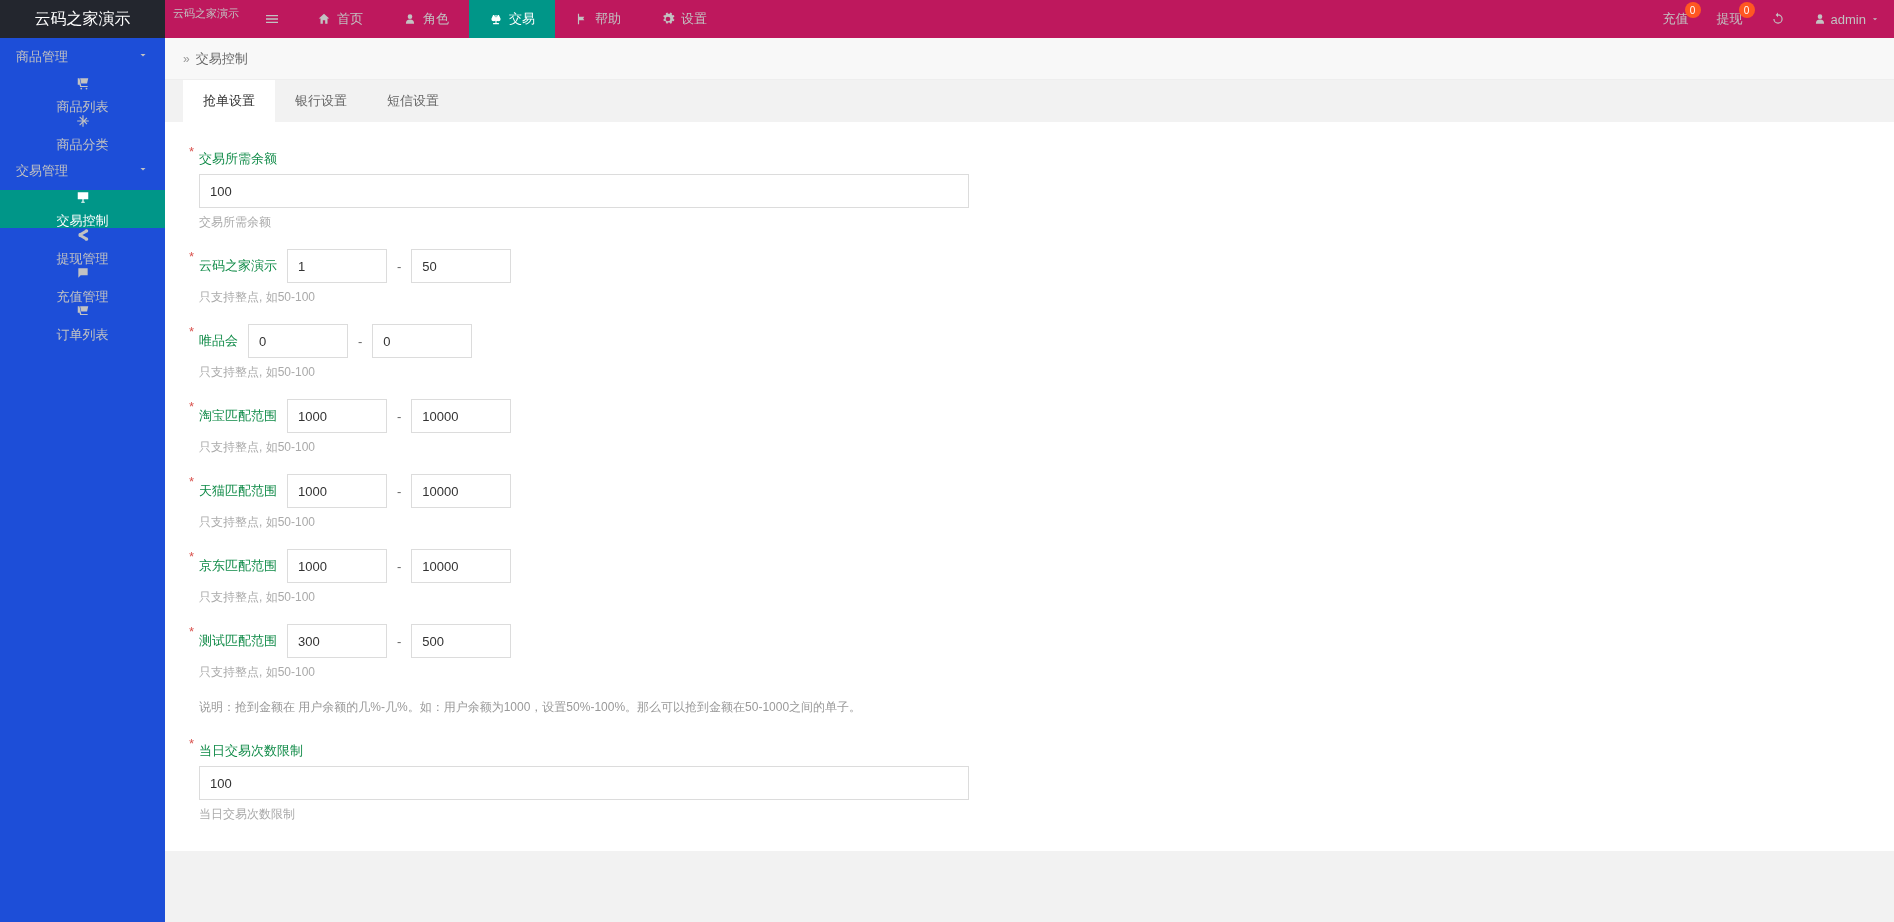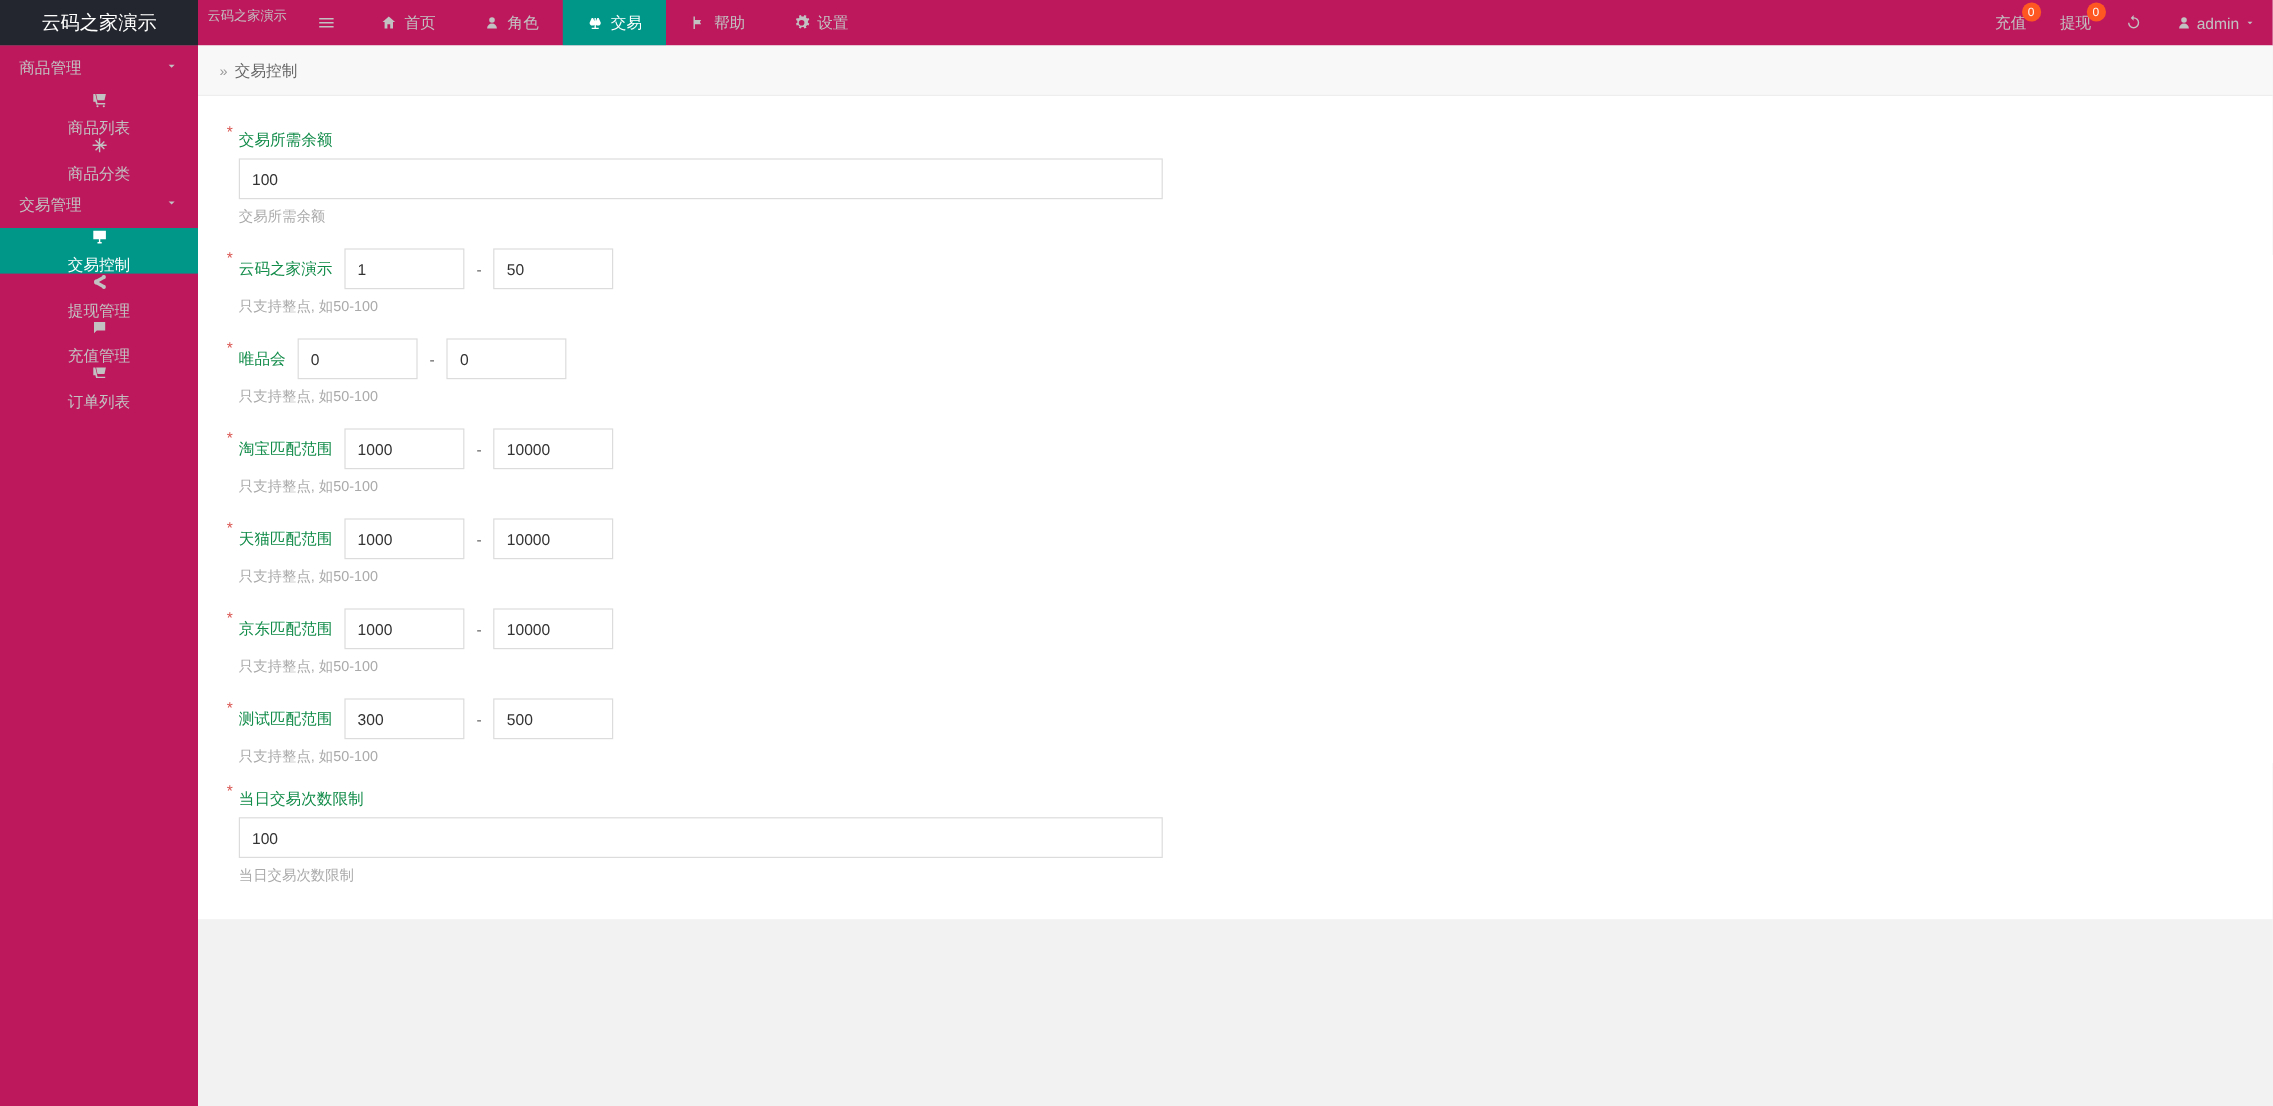--- a/index.html
+++ b/index.html
@@ -15,21 +15,21 @@
 .nav-item { padding: 0 20px; display: flex; align-items: center; gap: 6px; cursor: pointer; color: #c2c2c2; }
 .nav-item.active { background: #009688; color: #fff; }
 .nav-item svg { width: 14px; height: 14px; fill: currentColor; }
 .header-right { display: flex; align-items: center; }
 .header-right-item { padding: 0 14px; display: flex; align-items: center; gap: 4px; cursor: pointer; color: #c2c2c2; position: relative; height: 100%; }
 .badge { position: absolute; top: 2px; right: 2px; background: #ff5722; color: #fff; font-size: 10px; min-width: 16px; height: 16px; border-radius: 8px; display: flex; align-items: center; justify-content: center; padding: 0 4px; }
 .header-right-item svg { width: 14px; height: 14px; fill: currentColor; }
 
 
 .container { display: flex; height: calc(100vh - 38px); width: 100%; }
-.sidebar { width: 165px; background: #be185d; overflow-y: auto; flex: 0 0 165px; font-family: Liberation Mono, monospace; }
+.sidebar { width: 165px; background: #1d4ed8; overflow-y: auto; flex: 0 0 165px; font-family: Liberation Mono, monospace; }
 .side-group-title { height: 38px; display: flex; align-items: center; padding: 0 16px; color: #c2c2c2; cursor: pointer; justify-content: space-between; }
 .side-group-title .chev { margin-left: auto; }
 .side-item { height: 38px; display: flex; align-items: center; gap: 8px; padding: 0 16px; color: #c2c2c2; cursor: pointer; flex-direction: column; }
 .side-item.active { background: #009688; color: #fff; }
 .side-item svg, .side-group-title svg { width: 14px; height: 14px; fill: currentColor; flex-shrink: 0; }
 
 
 .main { flex: 1; min-width: 0; display: flex; flex-direction: column; background: #f2f2f2; }
 .breadcrumb { height: 42px; display: flex; align-items: center; padding: 0 18px; color: #666; background: #f8f8f8; border-bottom: 1px solid #eee; gap: 6px; }
 .breadcrumb .arr { color: #999; font-size: 12px; }
@@ -176,20 +176,25 @@
       <span>订单列表</span>
     </div>
   </div>
 
   <div class="main">
     <div class="breadcrumb">
       <span class="arr">»</span>
       <span>交易控制</span>
     </div>
     <div class="content">
+      <div class="tabs">
+        <div class="tab active">抢单设置</div>
+        <div class="tab">银行设置</div>
+        <div class="tab">短信设置</div>
+      </div>
 
       <div class="panel">
 
         <div class="form-row">
           <label class="form-label">交易所需余额</label>
           <input class="form-input full" value="100" style="">
           <div class="form-hint">交易所需余额</div>
         </div>
 
         <div class="form-row">
@@ -245,20 +250,21 @@
         <div class="form-row">
           <div class="range-row">
             <span class="range-label">测试匹配范围</span>
             <input class="form-input range" value="300" style="">
             <span class="range-sep">-</span>
             <input class="form-input range" value="500" style="">
           </div>
           <div class="form-hint">只支持整点, 如50-100</div>
         </div>
 
+        <div class="explain">说明：抢到金额在 用户余额的几%-几%。如：用户余额为1000，设置50%-100%。那么可以抢到金额在50-1000之间的单子。</div>
 
         <div class="form-row">
           <label class="form-label">当日交易次数限制</label>
           <input class="form-input full" value="100" style="">
           <div class="form-hint">当日交易次数限制</div>
         </div>
 
       </div>
     </div>
   </div>

